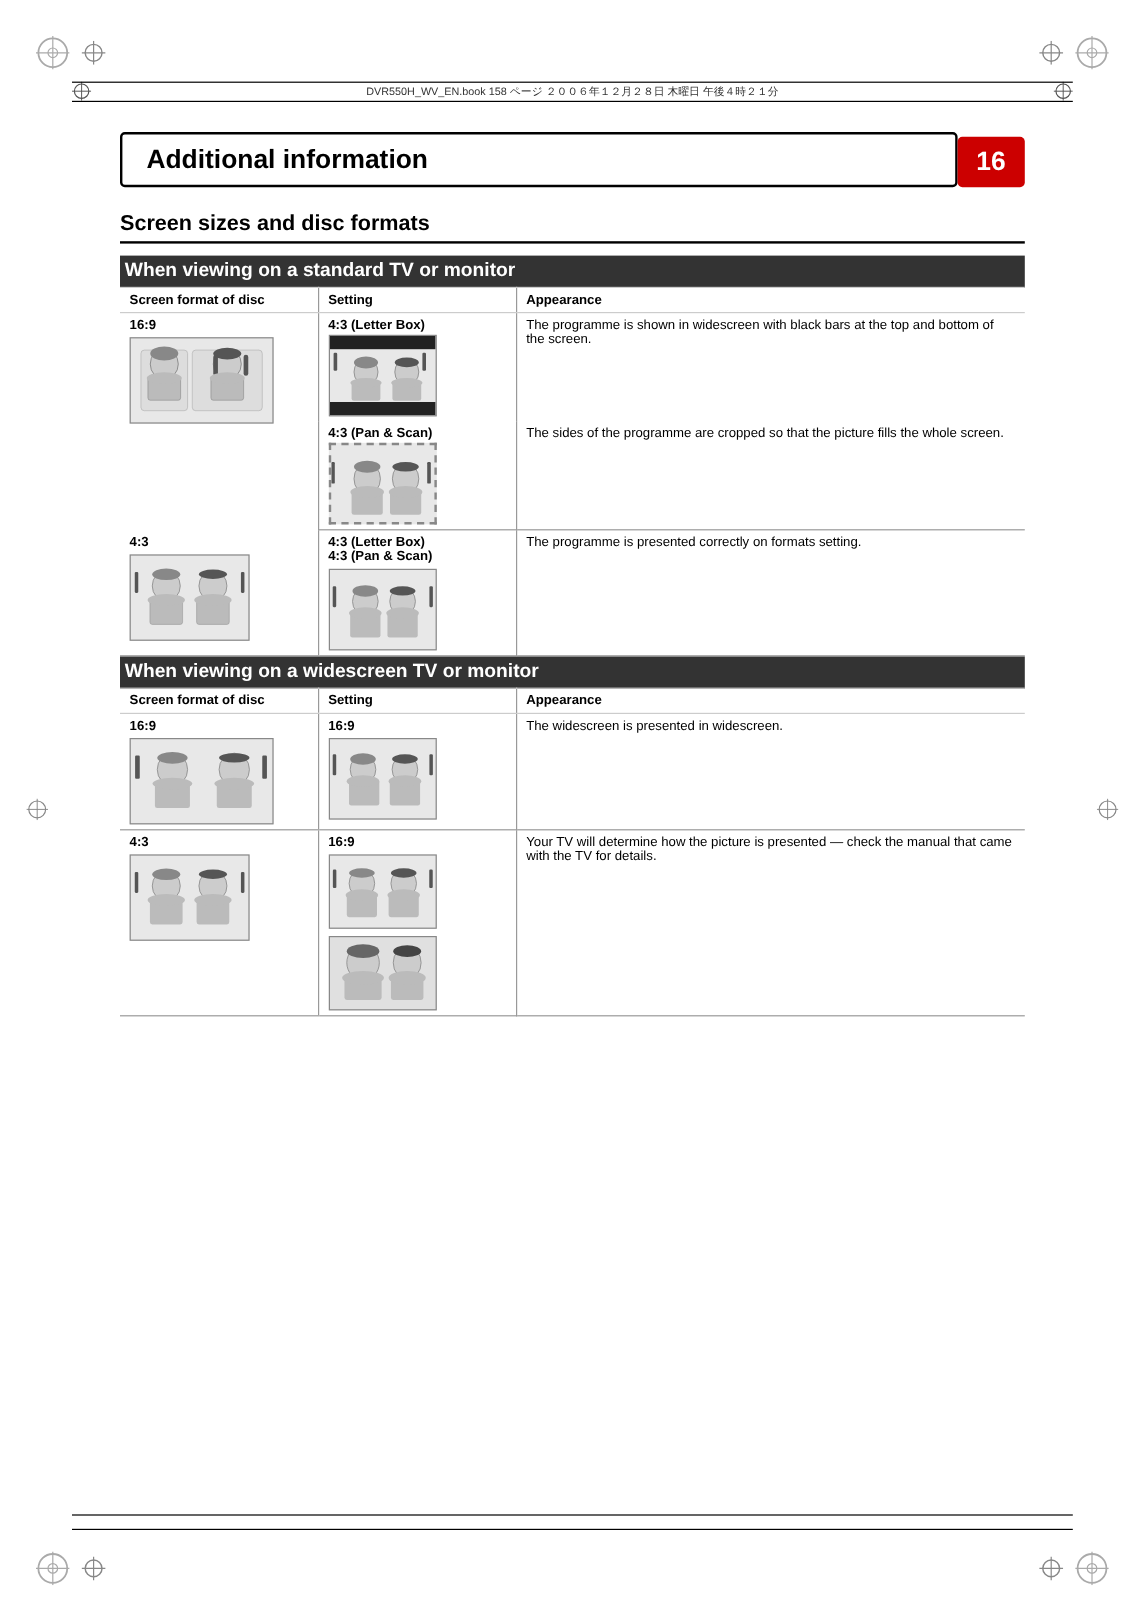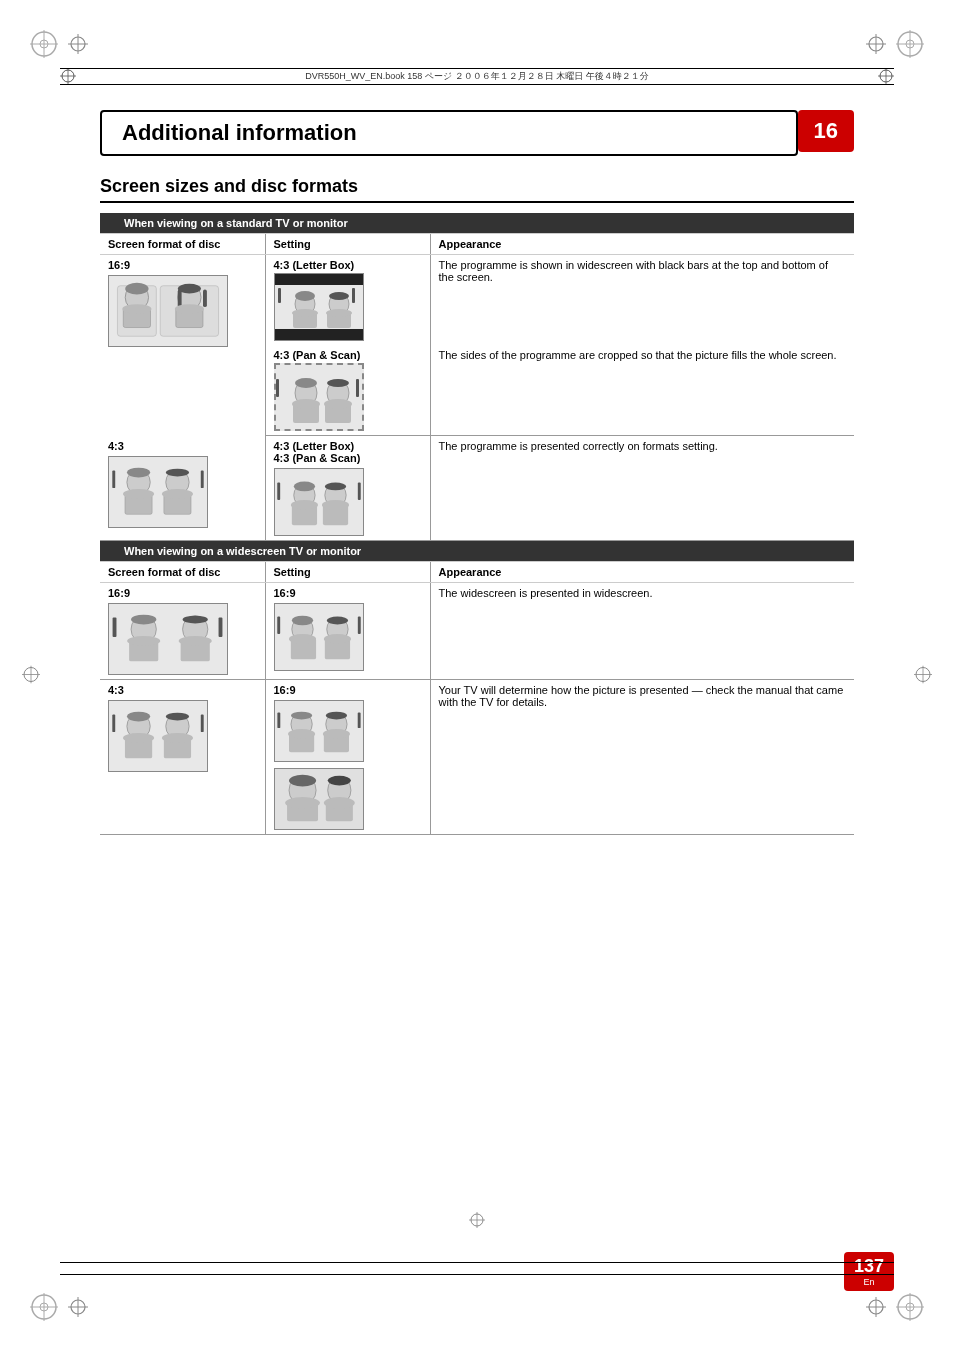--- a/index.html
+++ b/index.html
@@ -26,21 +26,21 @@
       position: absolute;
       top: 100px;
       left: 100px;
       right: 100px;
       bottom: 100px;
     }
 
     
     .chapter-header {
       display: flex;
-      align-items: flex-start;
+      align-items: flex-end;
       margin-bottom: 20px;
       margin-top: 10px;
     }
 
     .chapter-title-box {
       border: 2px solid #000;
       border-radius: 4px;
       padding: 8px 20px;
       font-size: 22px;
       font-weight: bold;
@@ -144,23 +144,23 @@
       font-size: 9px;
       font-weight: normal;
       color: #fff;
     }
 
     .table-section-divider {
       background: #333;
       color: #fff;
     }
     .table-section-divider td {
-      padding: 4px 24px;
-      font-weight: bold;
-      font-size: 11px;
+      padding: 4px 4px;
+      font-weight: bold;
+      font-size: 16px;
       color: #fff;
     }
 
     .no-border-bottom td {
       border-bottom: none !important;
     }
 
   </style>
 </head>
 <body>
@@ -488,31 +488,17 @@
         <line x1="0" y1="10" x2="20" y2="10" stroke="#888" stroke-width="1"></line>
       </svg>
     <svg width="28" height="28" viewBox="0 0 28 28">
         <circle cx="14" cy="14" r="12" fill="none" stroke="#aaa" stroke-width="1.5"></circle>
         <circle cx="14" cy="14" r="4" fill="none" stroke="#aaa" stroke-width="1"></circle>
         <line x1="14" y1="0" x2="14" y2="28" stroke="#aaa" stroke-width="1"></line>
         <line x1="0" y1="14" x2="28" y2="14" stroke="#aaa" stroke-width="1"></line>
       </svg>
   </div>
 
-  <div class="bottom-bar">
-
-    <div style="position:absolute;bottom:60px;left:50%;transform:translateX(-50%);">
-      <svg width="16" height="16" viewBox="0 0 16 16">
-          <circle cx="8" cy="8" r="6" fill="none" stroke="#888" stroke-width="1"></circle>
-          <line x1="8" y1="0" x2="8" y2="16" stroke="#888" stroke-width="0.8"></line>
-          <line x1="0" y1="8" x2="16" y2="8" stroke="#888" stroke-width="0.8"></line>
-        </svg>
-    </div>
-    <div class="page-number-box">
-      <span>137</span>
-      <span class="page-en">En</span>
-    </div>
-  </div>
 
   <div style="position:absolute;bottom:88px;left:60px;right:60px;height:1px;background:#000;"></div>
   <div style="position:absolute;bottom:76px;left:60px;right:60px;height:1px;background:#000;"></div>
 
 </div>
 
 </body></html>

